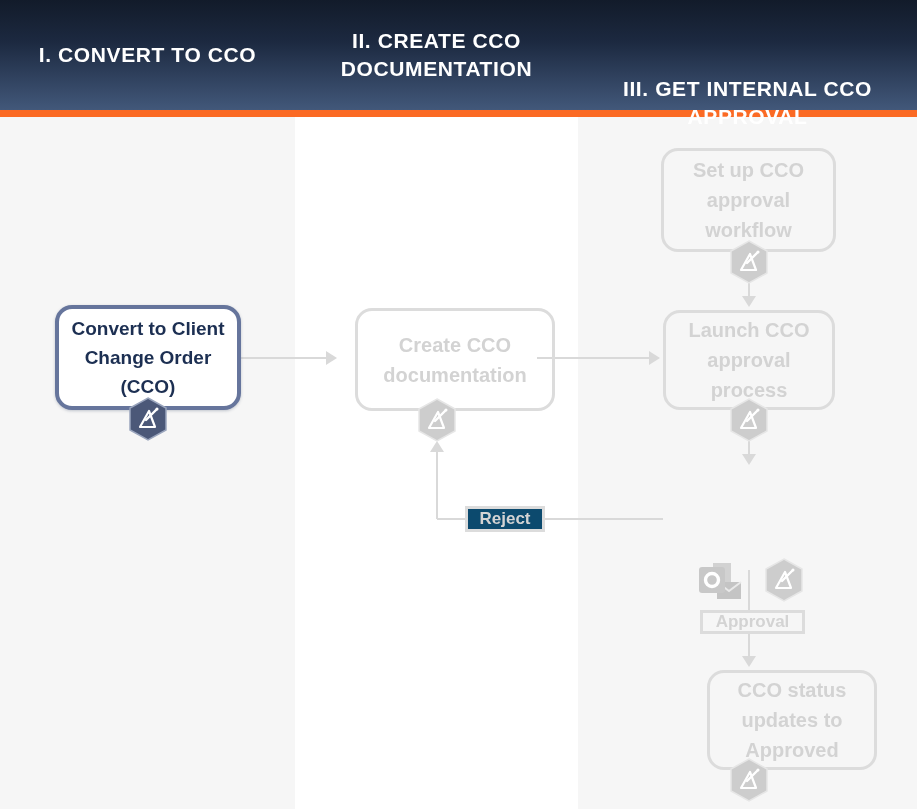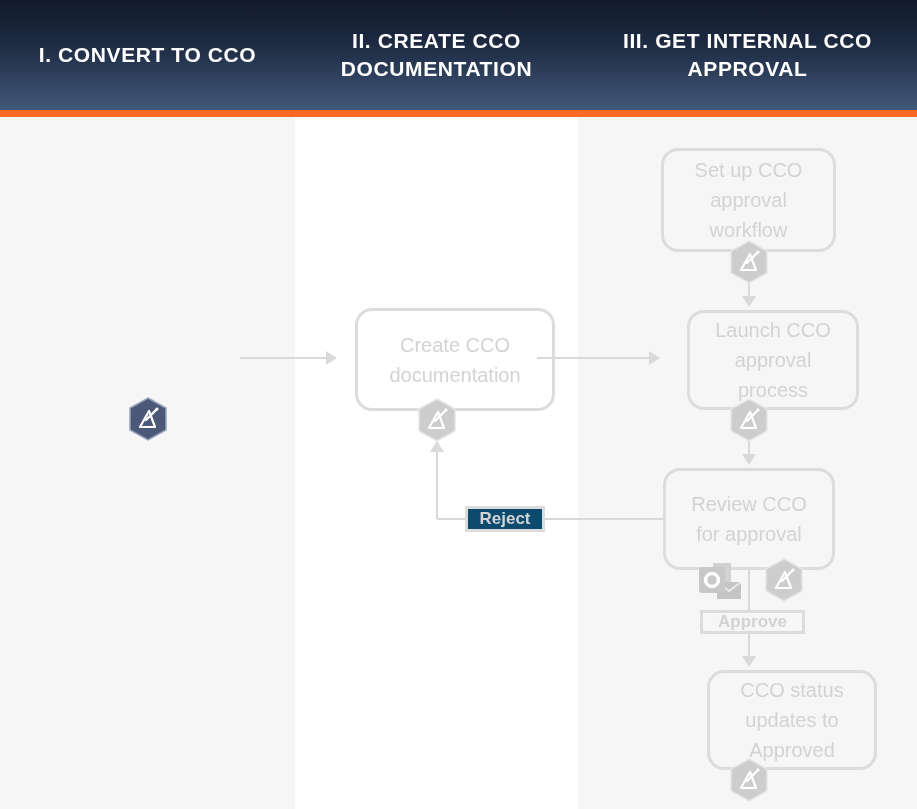--- a/index.html
+++ b/index.html
@@ -34,21 +34,21 @@
   .phase1{left:0;width:295px;}
   .phase2{left:295px;width:283px;}
   .phase3{left:578px;width:339px;}
   .phase2 span{max-width:215px;}
   .phase3 span{max-width:300px;}
 
   
   .node{
     position:absolute;z-index:3;border-radius:17px;
     display:flex;align-items:center;justify-content:center;text-align:center;
-    font-weight:normal;padding:16px 12px;box-sizing:border-box;
+    font-weight:bold;padding:16px 12px;box-sizing:border-box;
   }
   .node.active{
     border:4px solid var(--active-border);
     background:#ffffff;color:var(--active-text);
     font-size:19px;line-height:29px;
     box-shadow:0 1px 3px rgba(30,50,82,.25);
   }
   .node.faded{
     border:3px solid var(--faded-border);
     background:transparent;color:var(--faded-text);
@@ -88,21 +88,21 @@
   <div class="col col2"></div>
   <div class="col col3"></div>
 
   <div class="header"></div>
   <div class="phase phase1" style="z-index:6;">
     <span>I. Convert to CCO</span>
   </div>
   <div class="phase phase2" style="z-index:6;">
     <span>II. Create CCO Documentation</span>
   </div>
-  <div class="phase phase3" style="z-index:6;">
+  <div class="phase phase3" style="z-index:6;margin-top:48px;">
     <span>III. Get Internal CCO Approval</span>
   </div>
   <div class="accent"></div>
 
   <div class="line hline" style="left:240px;top:357px;width:87px;"></div>
   <div class="head right" style="left:326px;top:351px;"></div>
 
   <div class="line hline" style="left:537px;top:357px;width:113px;"></div>
   <div class="head right" style="left:649px;top:351px;"></div>
 
@@ -117,39 +117,39 @@
   <div class="head down" style="left:742px;top:656px;"></div>
 
   <div class="line hline" style="left:437px;top:518px;width:226px;"></div>
   <div class="line vline" style="left:436px;top:452px;height:67px;"></div>
   <div class="head up" style="left:430px;top:441px;"></div>
 
   <div class="edge-label on-white" style="left:465px;top:506px;width:80px;height:26px;">
     <span>Reject</span>
   </div>
   <div class="edge-label on-gray" style="left:700px;top:610px;width:105px;height:24px;">
-    <span>Approve</span>
-  </div>
-
+    <span>Approval</span>
+  </div>
+
+  <div class="node active" style="left:55px;top:305px;width:186px;height:105px;">
+    <span>Convert to Client Change Order (CCO)</span>
+  </div>
 
   <div class="node faded" style="left:355px;top:308px;width:200px;height:103px;">
     <span>Create CCO documentation</span>
   </div>
 
   <div class="node faded" style="left:661px;top:148px;width:175px;height:104px;">
     <span>Set up CCO approval workflow</span>
   </div>
 
-  <div class="node faded" style="left:663px;top:310px;width:172px;height:100px;margin-left:24px;">
+  <div class="node faded" style="left:663px;top:310px;width:172px;height:100px;">
     <span>Launch CCO approval process</span>
   </div>
 
-  <div class="node faded" style="left:663px;top:468px;width:172px;height:102px;">
-    <span>Review CCO for approval</span>
-  </div>
 
   <div class="node faded" style="left:663px;top:670px;width:170px;height:100px;margin-left:44px;">
     <span>CCO status updates to Approved</span>
   </div>
 
   <div class="badge" style="left:129px;top:397px;">
     <svg width="38" height="44" viewBox="0 0 38 44">
       <polygon points="19,1 37,11 37,33 19,43 1,33 1,11" fill="#4b5878" stroke="#9aa5bd" stroke-width="1.5"></polygon>
       <path d="M 11 30 L 20 14 L 26 30 Z" fill="none" stroke="#ffffff" stroke-width="2.2" stroke-linejoin="round"></path>
       <path d="M 17 23 L 28 12" stroke="#ffffff" stroke-width="2.4" stroke-linecap="round"></path>

